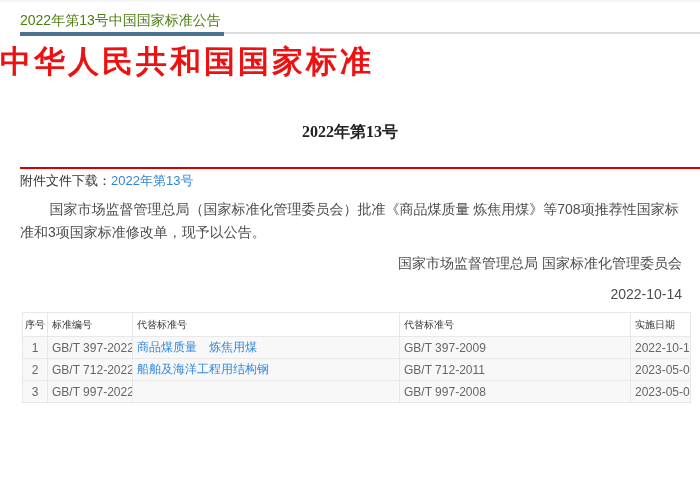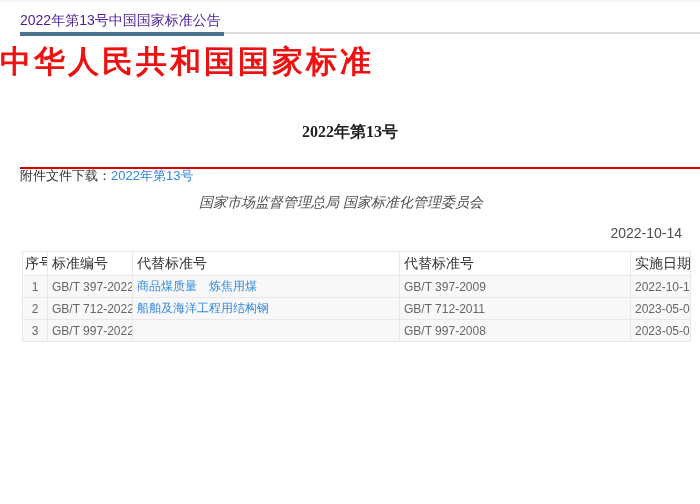--- a/index.html
+++ b/index.html
@@ -13,21 +13,21 @@
     width:700px; height:504px;
     background:#ffffff;
     overflow:hidden;
     border-top:2px solid #f4f5f6;
   }
   
   .tab-label {
     display:block;
     padding:9px 0 0 20px;
     font-size:14px; line-height:18px;
-    color:#4c1d95;
+    color:#4d7c0f;
     text-decoration:none;
     cursor:pointer;
   }
   .tab-underline { position:relative; height:4px; margin-top:3px; }
   .tab-underline .gray-line {
     position:absolute; left:20px; right:0; top:0; height:2px; background:#dcdcdc;
   }
   .tab-underline .active-line {
     position:absolute; left:20px; width:204px; top:0; height:4px; background:#4a7390;
   }
@@ -57,20 +57,21 @@
     font-size:16px; line-height:16px;
     color:#222;
   }
   .red-rule {
     margin:27px 0 0 20px;
     height:2px;
     background:#d40000;
   }
   
   .attach {
+    margin-top:5px;
     padding-left:20px;
     font-size:13px; line-height:14px;
     color:#333;
   }
   .attach a {
     color:#2f86d9; text-decoration:none; cursor:pointer;
   }
   
   .notice-heading {
     margin-top:17px;
@@ -83,24 +84,23 @@
   .notice-body {
     margin-top:10px;
     padding:0 17px 0 20px;
     font-size:14px; line-height:23px;
     text-indent:2.1em;
     color:#4d4d4d;
   }
   .signer {
     margin-top:12px;
     padding-right:18px;
-    text-align:center;
+    text-align:right;
     font-size:14px; line-height:14px;
     color:#4d4d4d;
-    font-style:italic;
   }
   .sign-date {
     margin-top:17px;
     padding-right:18px;
     text-align:right;
     font-size:14px; line-height:14px;
     color:#4d4d4d;
   }
   
   .std-table {
@@ -114,21 +114,21 @@
     font-weight:normal;
     text-align:left;
     padding:0 6px 0 4px;
     overflow:hidden;
     white-space:nowrap;
   }
   .std-table th {
     height:24px;
     background:#ffffff;
     color:#333;
-    font-size:14px;
+    font-size:10px;
   }
   .std-table td {
     height:22px;
     background:#f8f8f9;
     color:#666;
     font-size:12px;
   }
   .std-table .col-no   { width:25px; }
   .std-table .col-code { width:85px; }
   .std-table .col-name { width:267px; }
@@ -150,20 +150,21 @@
 
   <div class="banner-title">中华人民共和国国家标准</div>
   <div class="issue-no">2022年第13号</div>
 
   <div class="red-rule"></div>
 
   <div class="attach">
     <span>附件文件下载：</span><a>2022年第13号</a>
   </div>
 
+  <div class="notice-body">国家市场监督管理总局（国家标准化管理委员会）批准《商品煤质量 炼焦用煤》等708项推荐性国家标准和3项国家标准修改单，现予以公告。</div>
   <div class="signer">国家市场监督管理总局 国家标准化管理委员会</div>
   <div class="sign-date">2022-10-14</div>
 
   <table class="std-table">
     <colgroup>
       <col class="col-no">
         <col class="col-code">
         <col class="col-name">
         <col class="col-repl">
         <col class="col-date">

